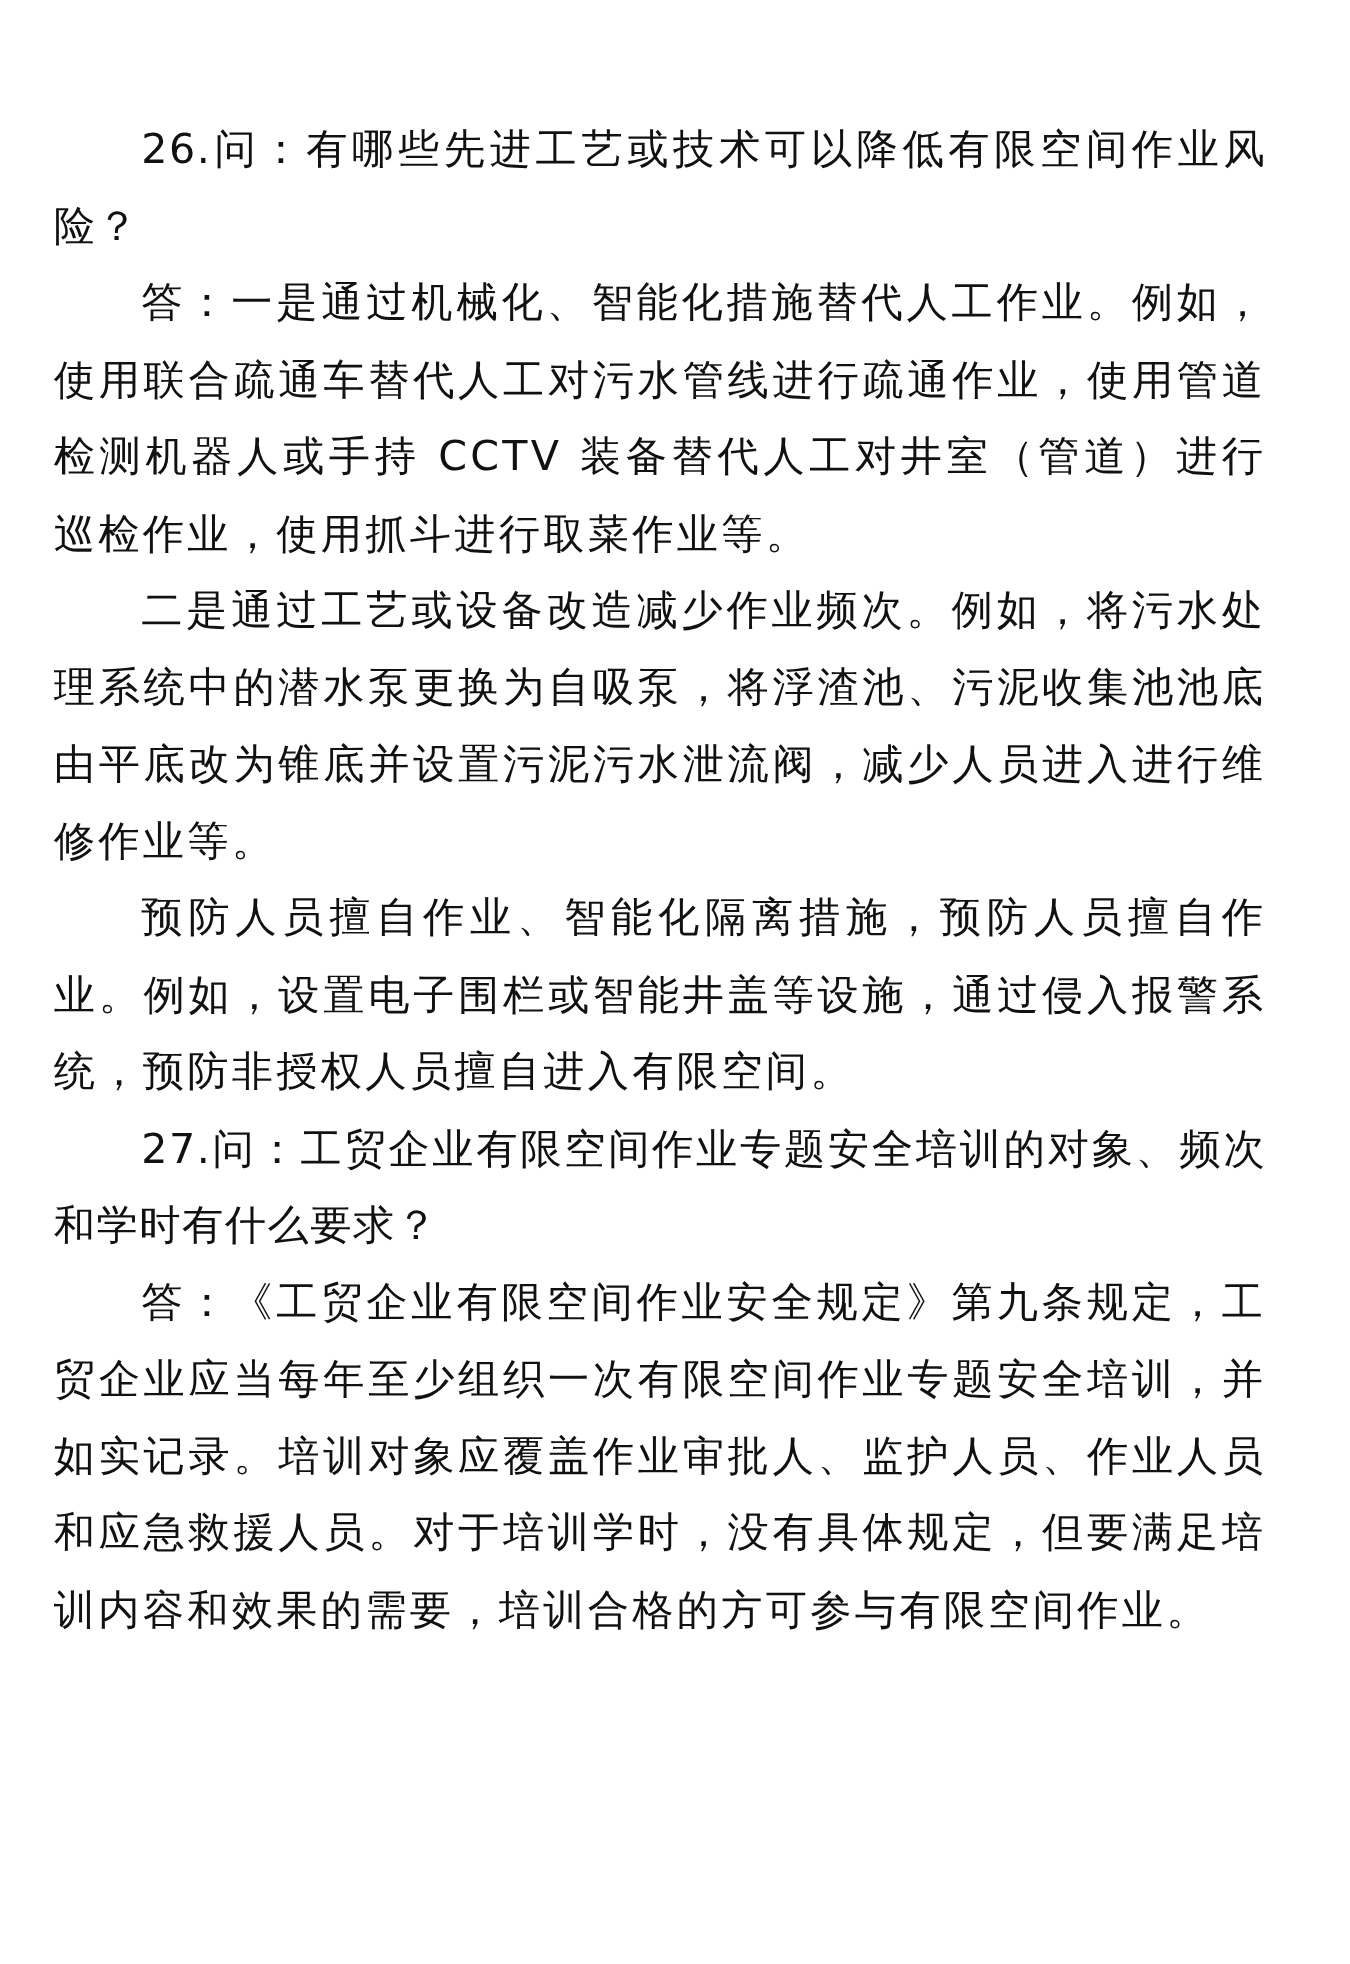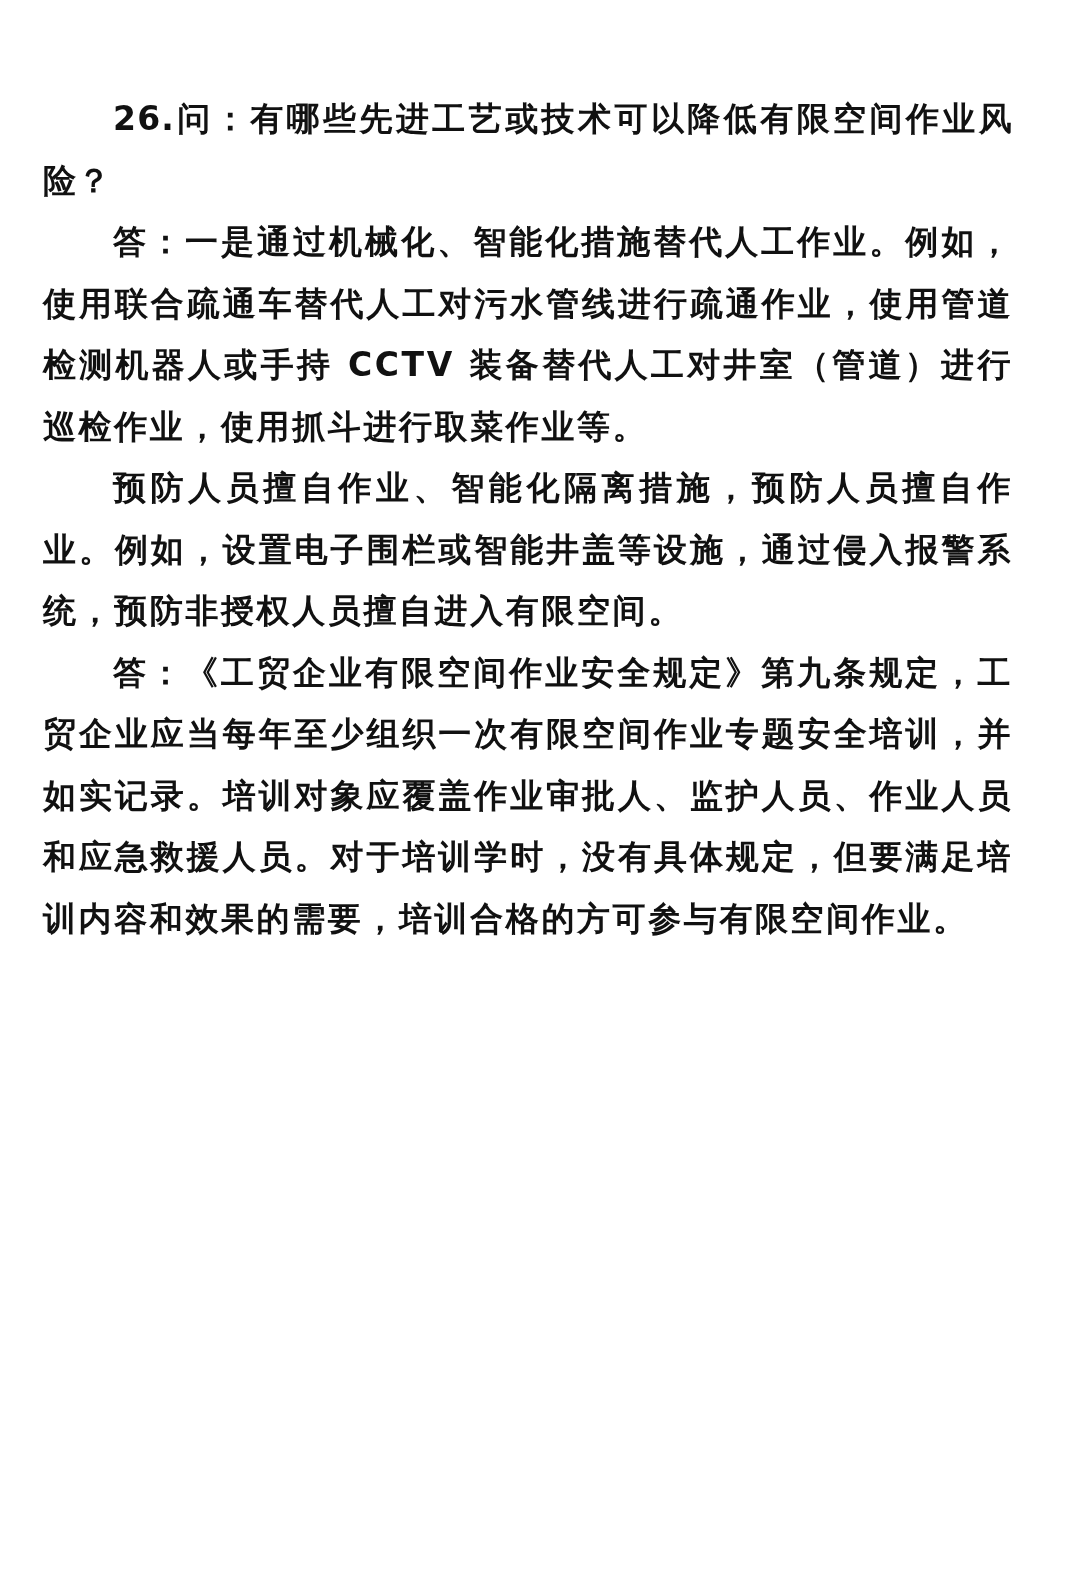--- a/index.html
+++ b/index.html
@@ -10,24 +10,26 @@
     top: 88px;
     width: 970px;
     color: #111111;
     font-family: "DejaVu Sans", "Liberation Sans", sans-serif;
     font-size: 33px;
     line-height: 61.5px;
     letter-spacing: 2.6px;
     text-align: justify;
   }
   .para { margin: 0; text-indent: 70px; }
-  .question { font-weight: bold; letter-spacing: 1.2px; }
-  .answer { font-weight: bold; }
+  .question { font-weight: normal; letter-spacing: 1.2px; }
+  .answer { font-weight: normal; }
 </style>
 </head>
 <body>
 
 <div class="page">
   <p class="para question">26.问：有哪些先进工艺或技术可以降低有限空间作业风险？</p>
   <p class="para answer">答：一是通过机械化、智能化措施替代人工作业。例如，使用联合疏通车替代人工对污水管线进行疏通作业，使用管道检测机器人或手持 CCTV 装备替代人工对井室（管道）进行巡检作业，使用抓斗进行取菜作业等。</p>
+  <p class="para answer">二是通过工艺或设备改造减少作业频次。例如，将污水处理系统中的潜水泵更换为自吸泵，将浮渣池、污泥收集池池底由平底改为锥底并设置污泥污水泄流阀，减少人员进入进行维修作业等。</p>
   <p class="para answer">预防人员擅自作业、智能化隔离措施，预防人员擅自作业。例如，设置电子围栏或智能井盖等设施，通过侵入报警系统，预防非授权人员擅自进入有限空间。</p>
+  <p class="para question">27.问：工贸企业有限空间作业专题安全培训的对象、频次和学时有什么要求？</p>
   <p class="para answer">答：《工贸企业有限空间作业安全规定》第九条规定，工贸企业应当每年至少组织一次有限空间作业专题安全培训，并如实记录。培训对象应覆盖作业审批人、监护人员、作业人员和应急救援人员。对于培训学时，没有具体规定，但要满足培训内容和效果的需要，培训合格的方可参与有限空间作业。</p>
 </div>
 
 </body></html>

